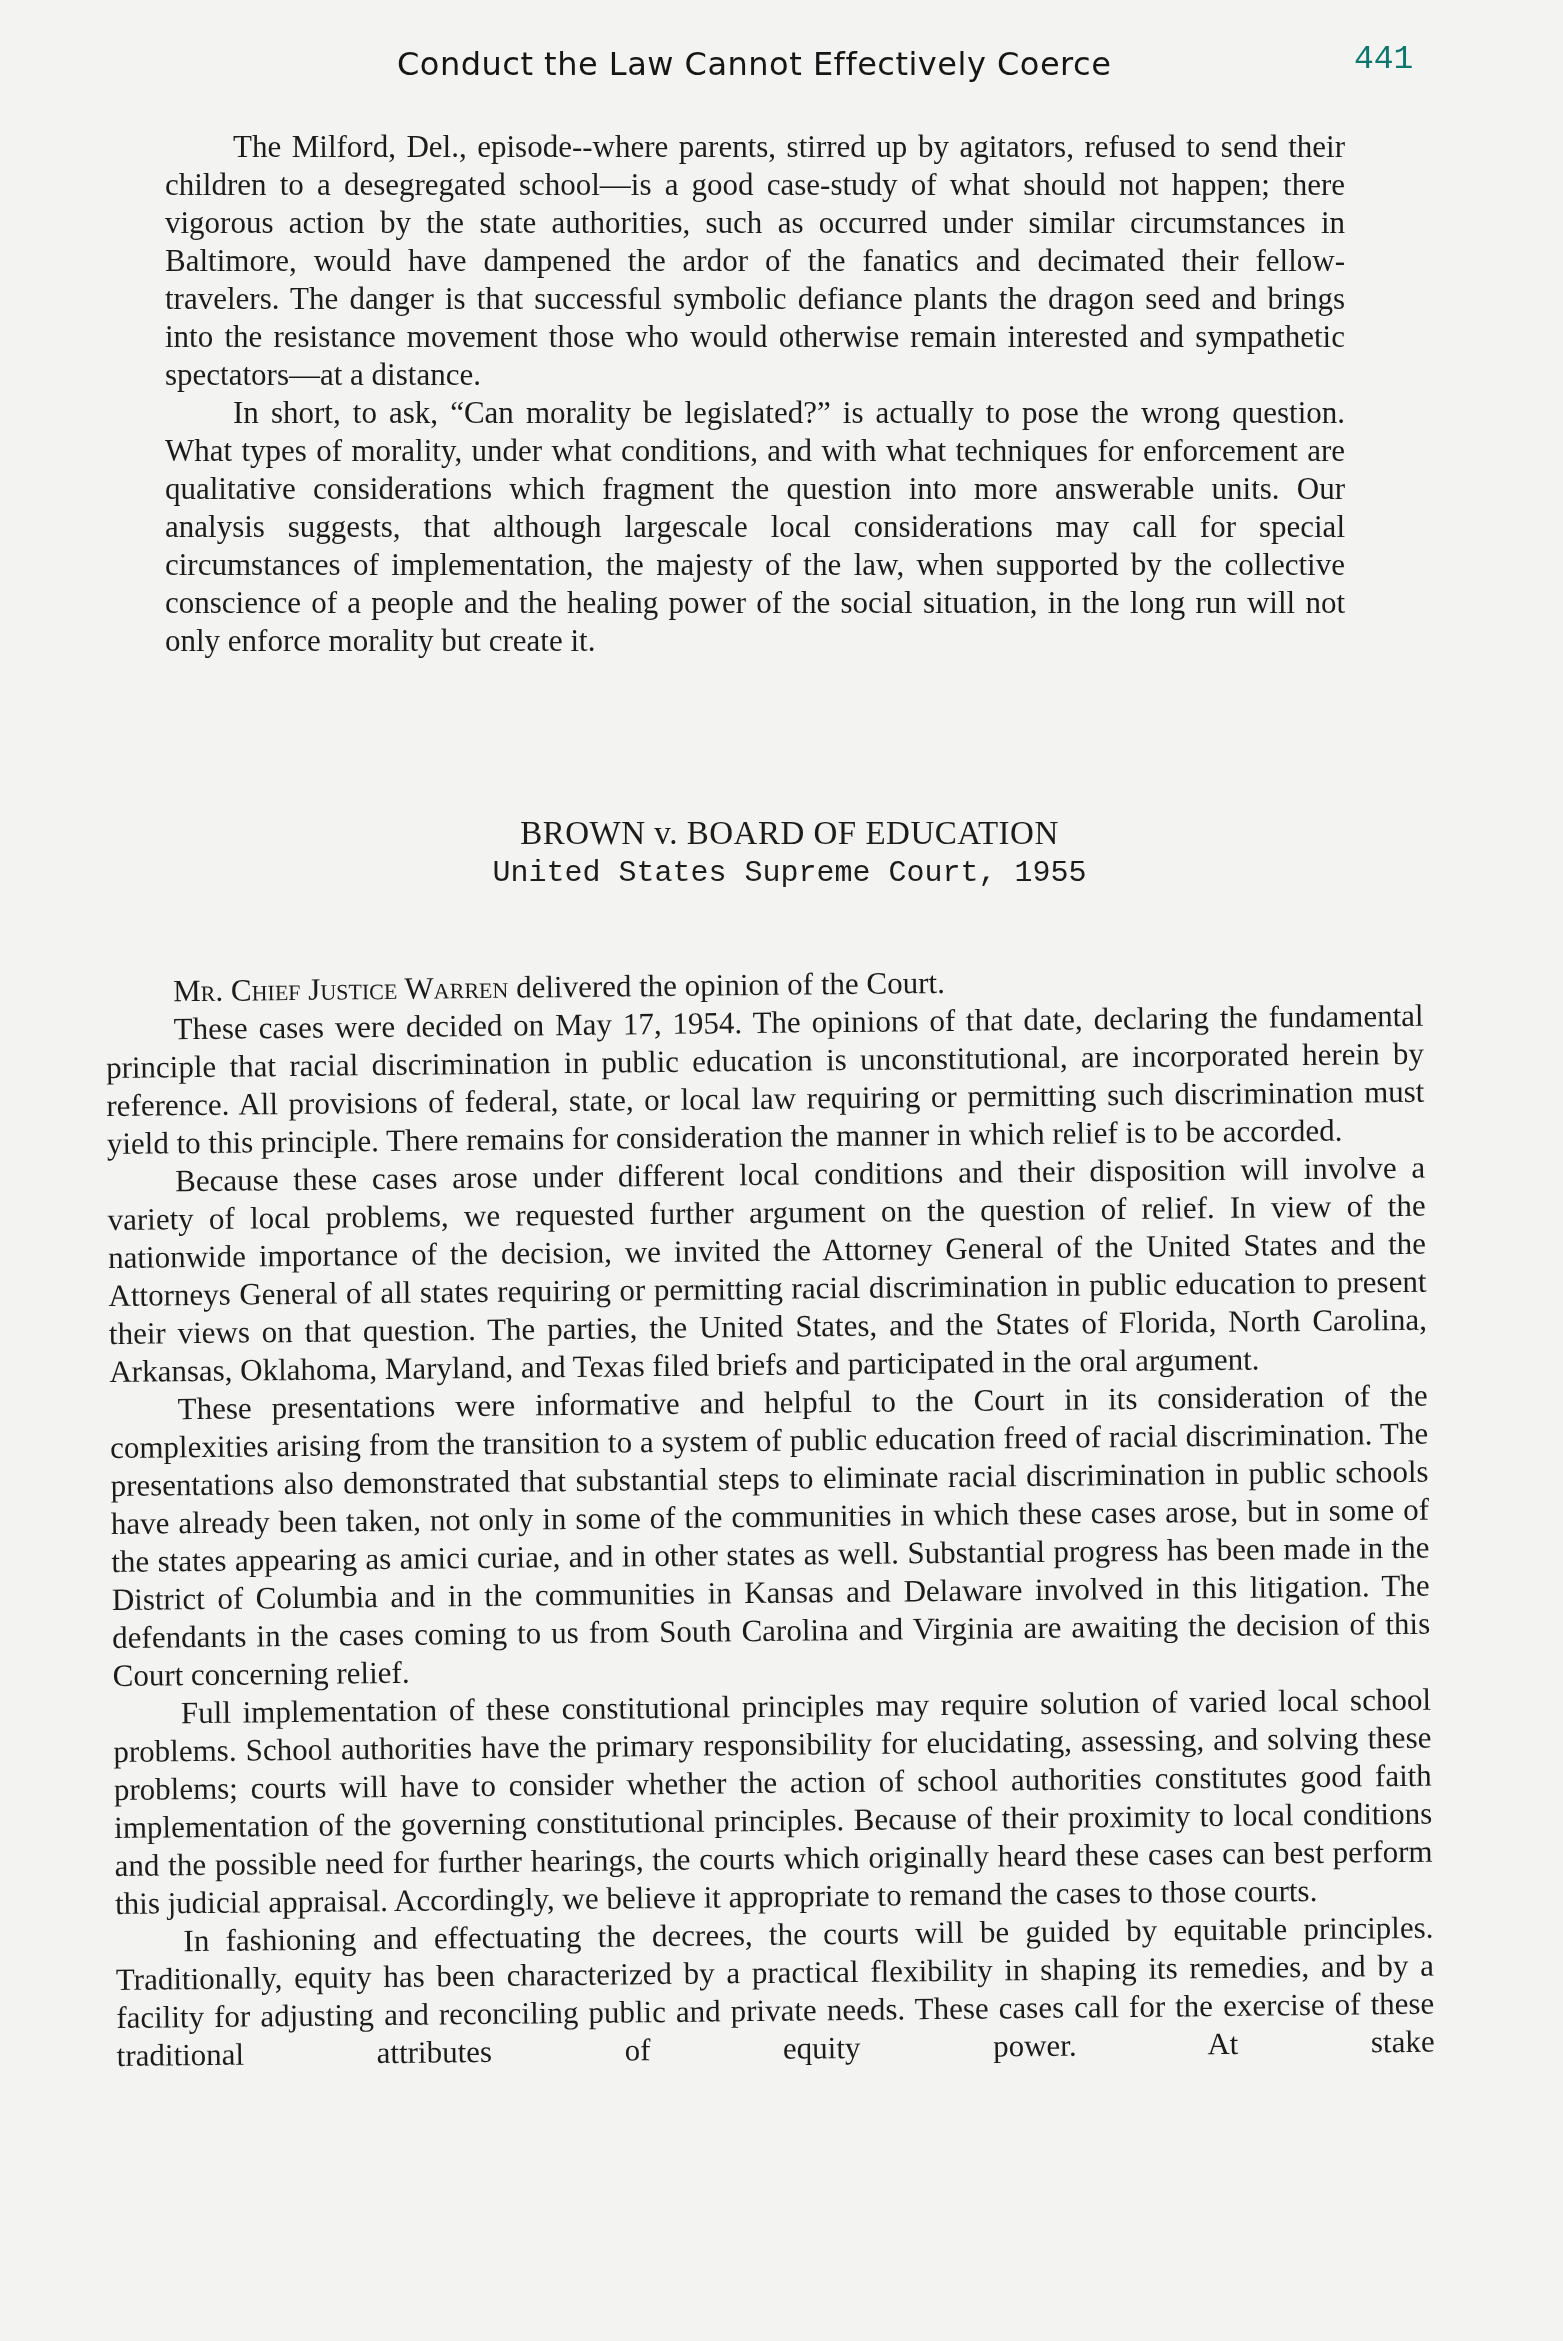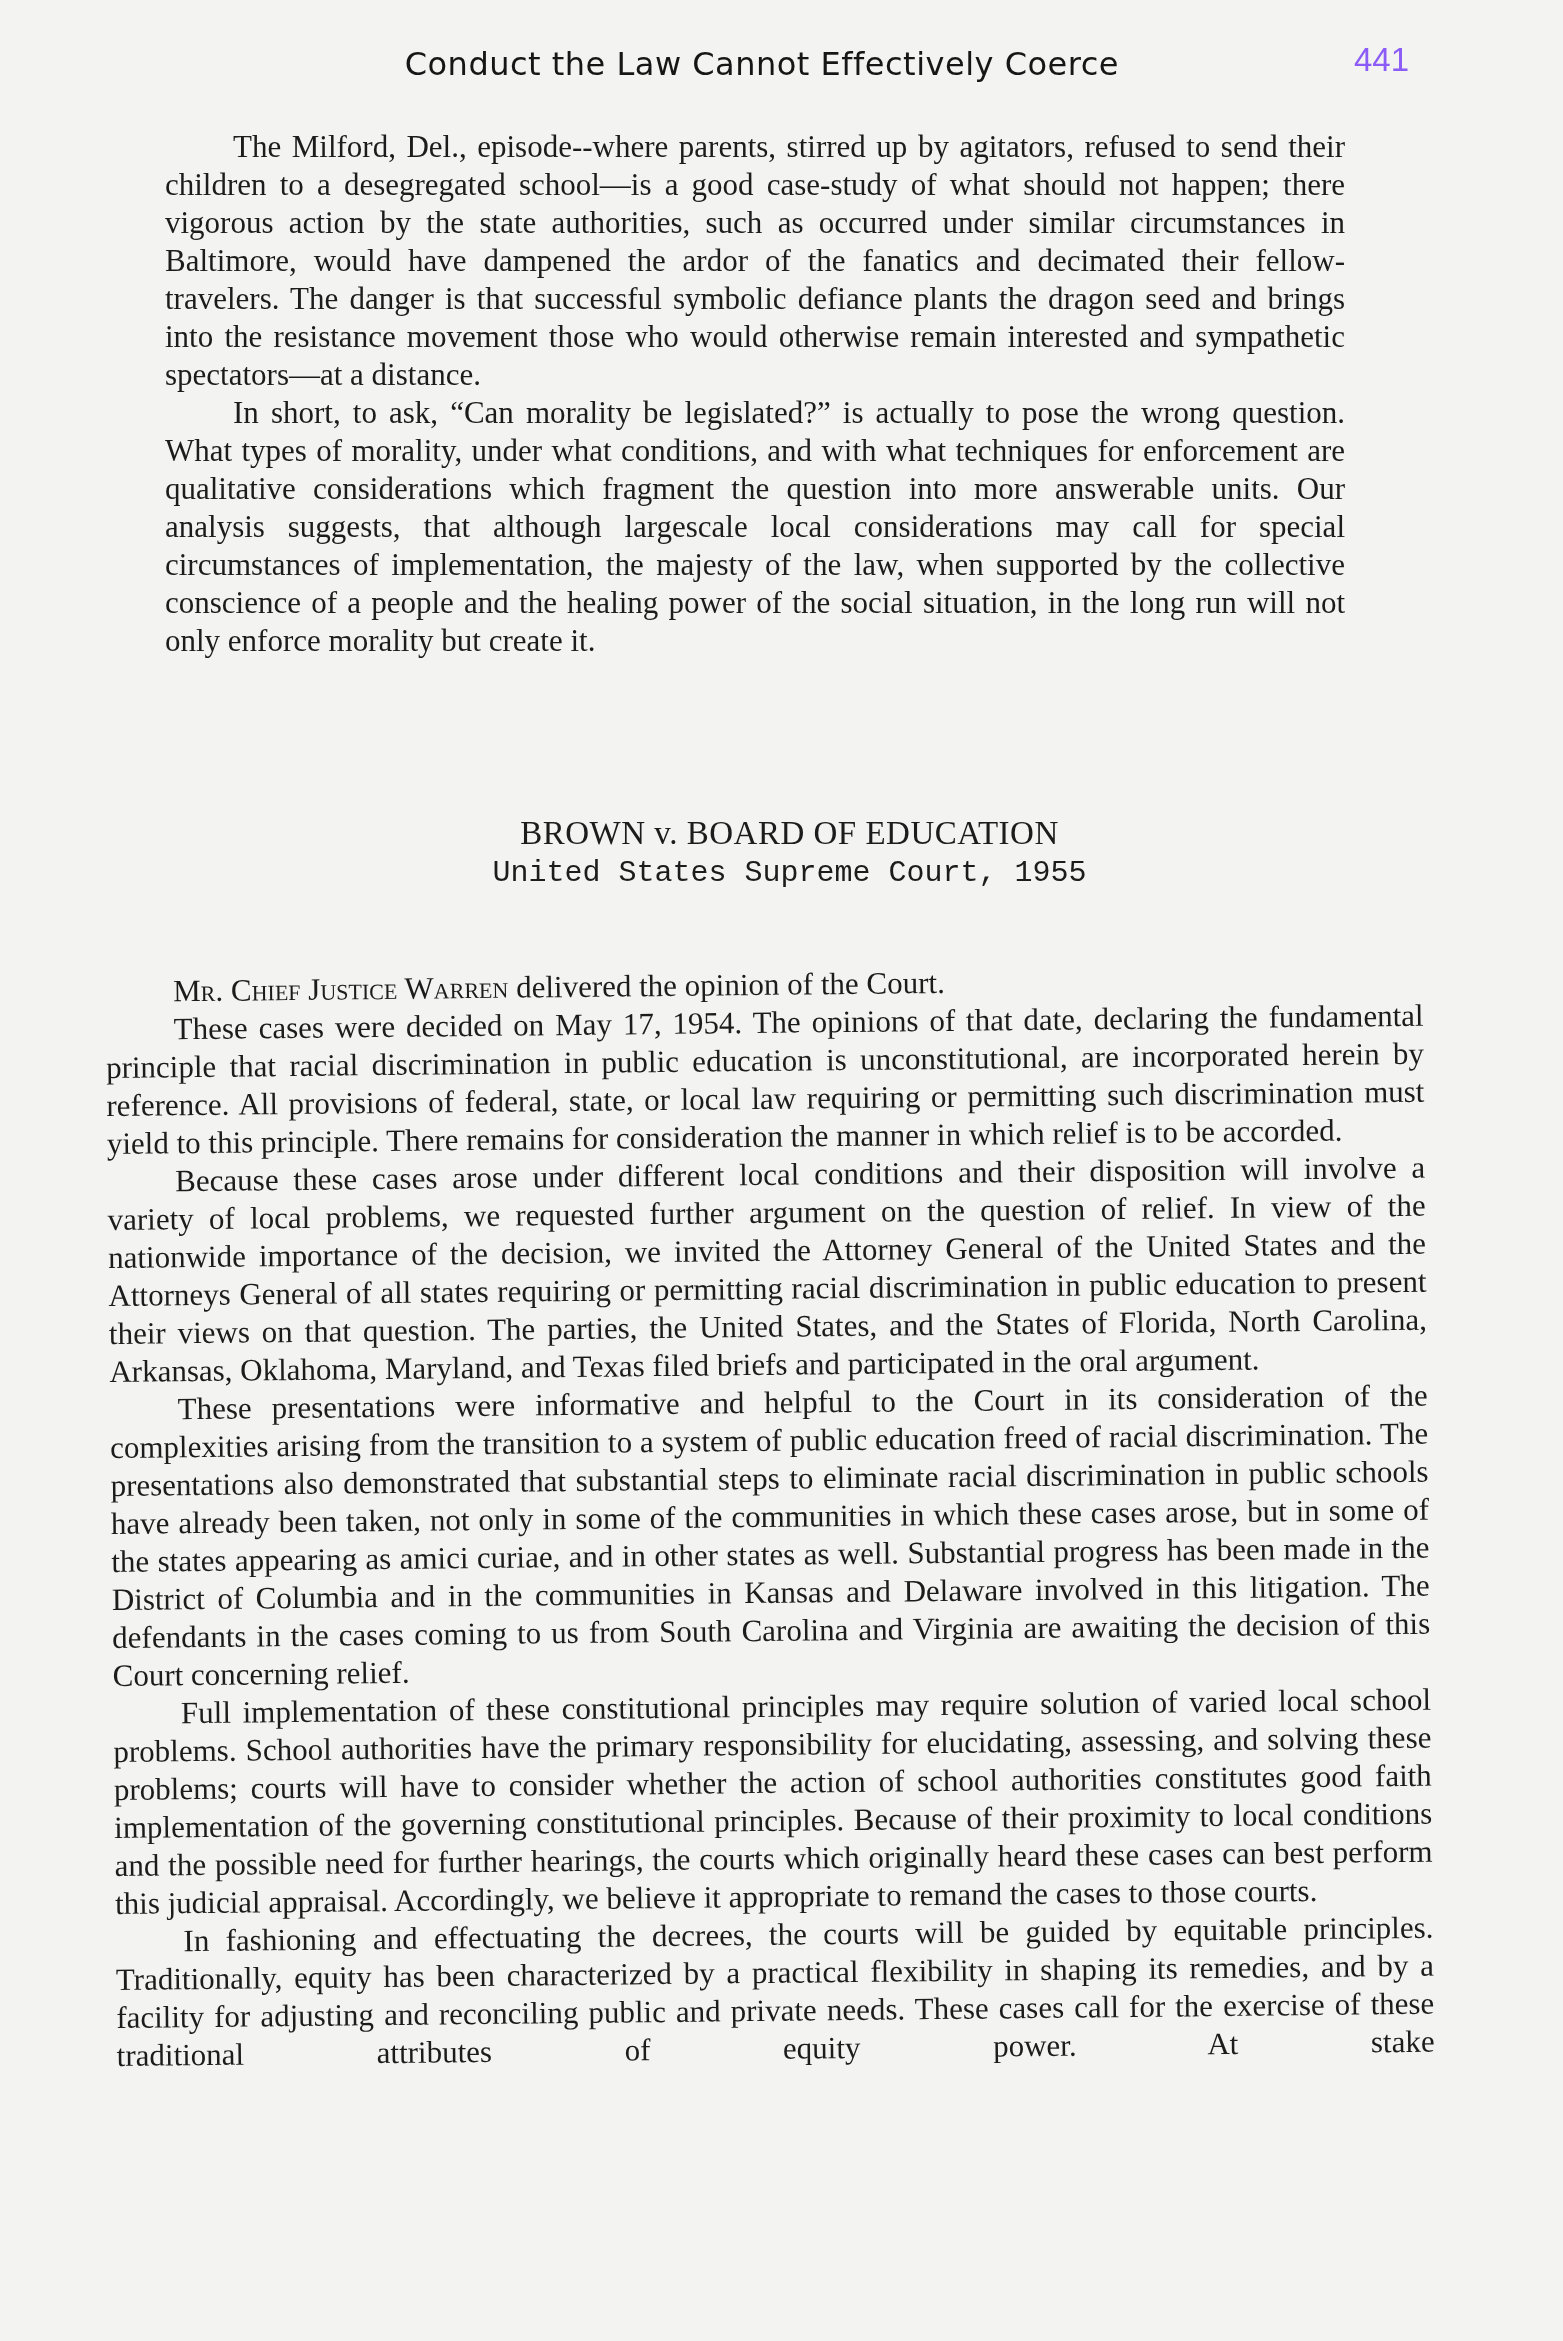--- a/index.html
+++ b/index.html
@@ -4,26 +4,26 @@
 <style>
   html, body { margin:0; padding:0; }
   body {
     width:1563px; height:2342px; background:#f3f3f1; position:relative; overflow:hidden;
     color:#1c1c1c; font-family:"Liberation Serif","DejaVu Serif",serif;
   }
   .running-head {
     position:absolute; top:45px; left:0; width:1563px; height:45px;
   }
   .running-title {
-    position:absolute; left:397px; width:722px; text-align:right; top:0;
+    position:absolute; left:397px; width:722px; text-align:left; top:0;
     font-family:"DejaVu Sans","Liberation Sans",sans-serif; font-size:32px; letter-spacing:0.5px; color:#161616;
   }
   .page-number {
     position:absolute; left:1354px; top:-3.6px;
-    font-family:Liberation Sans, sans-serif; font-size:33px; color:#8b5cf6;
+    font-family:Liberation Mono, monospace; font-size:33px; color:#0f766e;
   }
   .block { position:absolute; font-size:31px; line-height:38px; text-align:justify; }
   .block p { margin:0; text-indent:68px; }
   #prev-text { left:165px; top:128px; width:1180px; }
   #case-head { position:absolute; left:0; width:1563px; top:812px; text-align:center;margin-left:8px; }
   #case-head .case-title { font-size:33px; letter-spacing:0.5px; line-height:42px; }
   #case-head .case-sub { font-size:30px; line-height:38px;font-family:Liberation Mono, monospace; }
   #opinion { left:105px; top:973px; width:1318px; transform:rotate(-0.62deg); transform-origin:0 0; }
   .sc { font-variant:small-caps; }
 </style>

